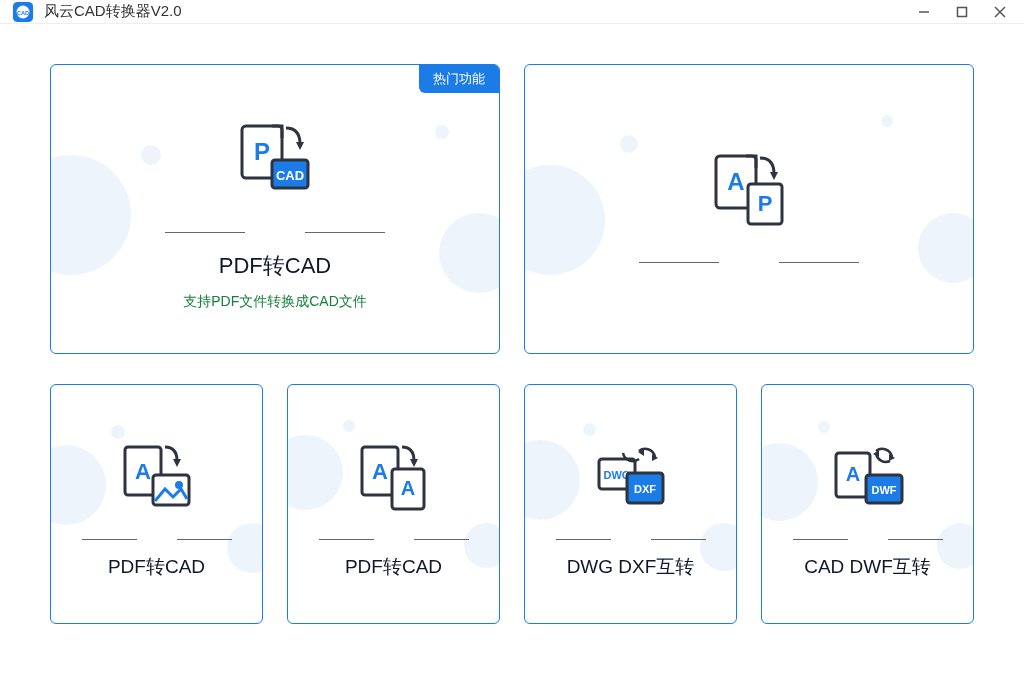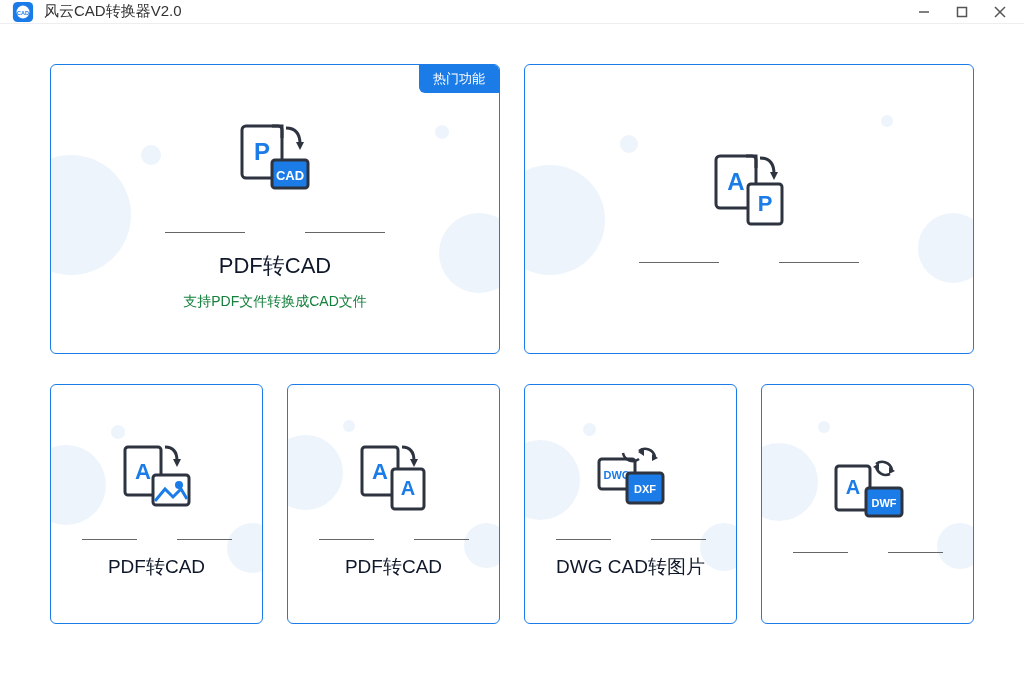--- a/index.html
+++ b/index.html
@@ -279,21 +279,21 @@
           <path d="M48 12 A10 10 0 0 1 64 18" fill="none" stroke="#2E3340" stroke-width="2.5"></path>
           <polygon points="61,15 67,19 61,22" fill="#2E3340"></polygon>
           <path d="M64 24 A10 10 0 0 1 48 18" fill="none" stroke="#2E3340" stroke-width="2.5" transform="translate(-16,-4)"></path>
           <polygon points="47,15 41,11 47,8" fill="#2E3340" transform="translate(6,2)"></polygon>
         </svg>
       </div>
       <div class="divider-row">
           <span></span>
           <span></span>
         </div>
-      <div class="card-title">DWG CAD转图片</div>
+      <div class="card-title">DWG DXF互转</div>
     </div>
 
     <div class="small-card">
       <div class="card-bg">
         <div class="bg-dot" style="width:78px;height:78px;left:-22px;top:58px;"></div>
         <div class="bg-dot" style="width:12px;height:12px;left:56px;top:36px;"></div>
         <div class="bg-dot" style="width:46px;height:46px;right:-10px;bottom:54px;"></div>
       </div>
       <div class="card-icon-row">
         <svg width="80" height="80" viewBox="0 0 80 80">
@@ -304,17 +304,18 @@
           <path d="M48 12 A10 10 0 0 1 64 18" fill="none" stroke="#2E3340" stroke-width="2.5"></path>
           <polygon points="61,15 67,19 61,22" fill="#2E3340"></polygon>
           <polygon points="51,11 45,15 51,18" fill="#2E3340"></polygon>
           <path d="M62 22 A10 10 0 0 1 48 14" fill="none" stroke="#2E3340" stroke-width="2.5"></path>
         </svg>
       </div>
       <div class="divider-row">
           <span></span>
           <span></span>
         </div>
+      <div class="card-title">CAD DWF互转</div>
     </div>
 
   </div>
 
 </div>
 
 </body></html>

